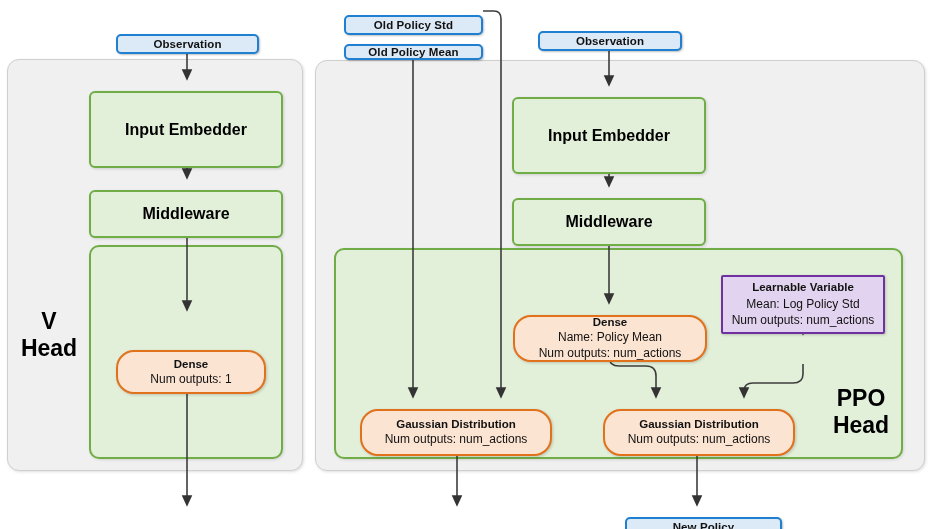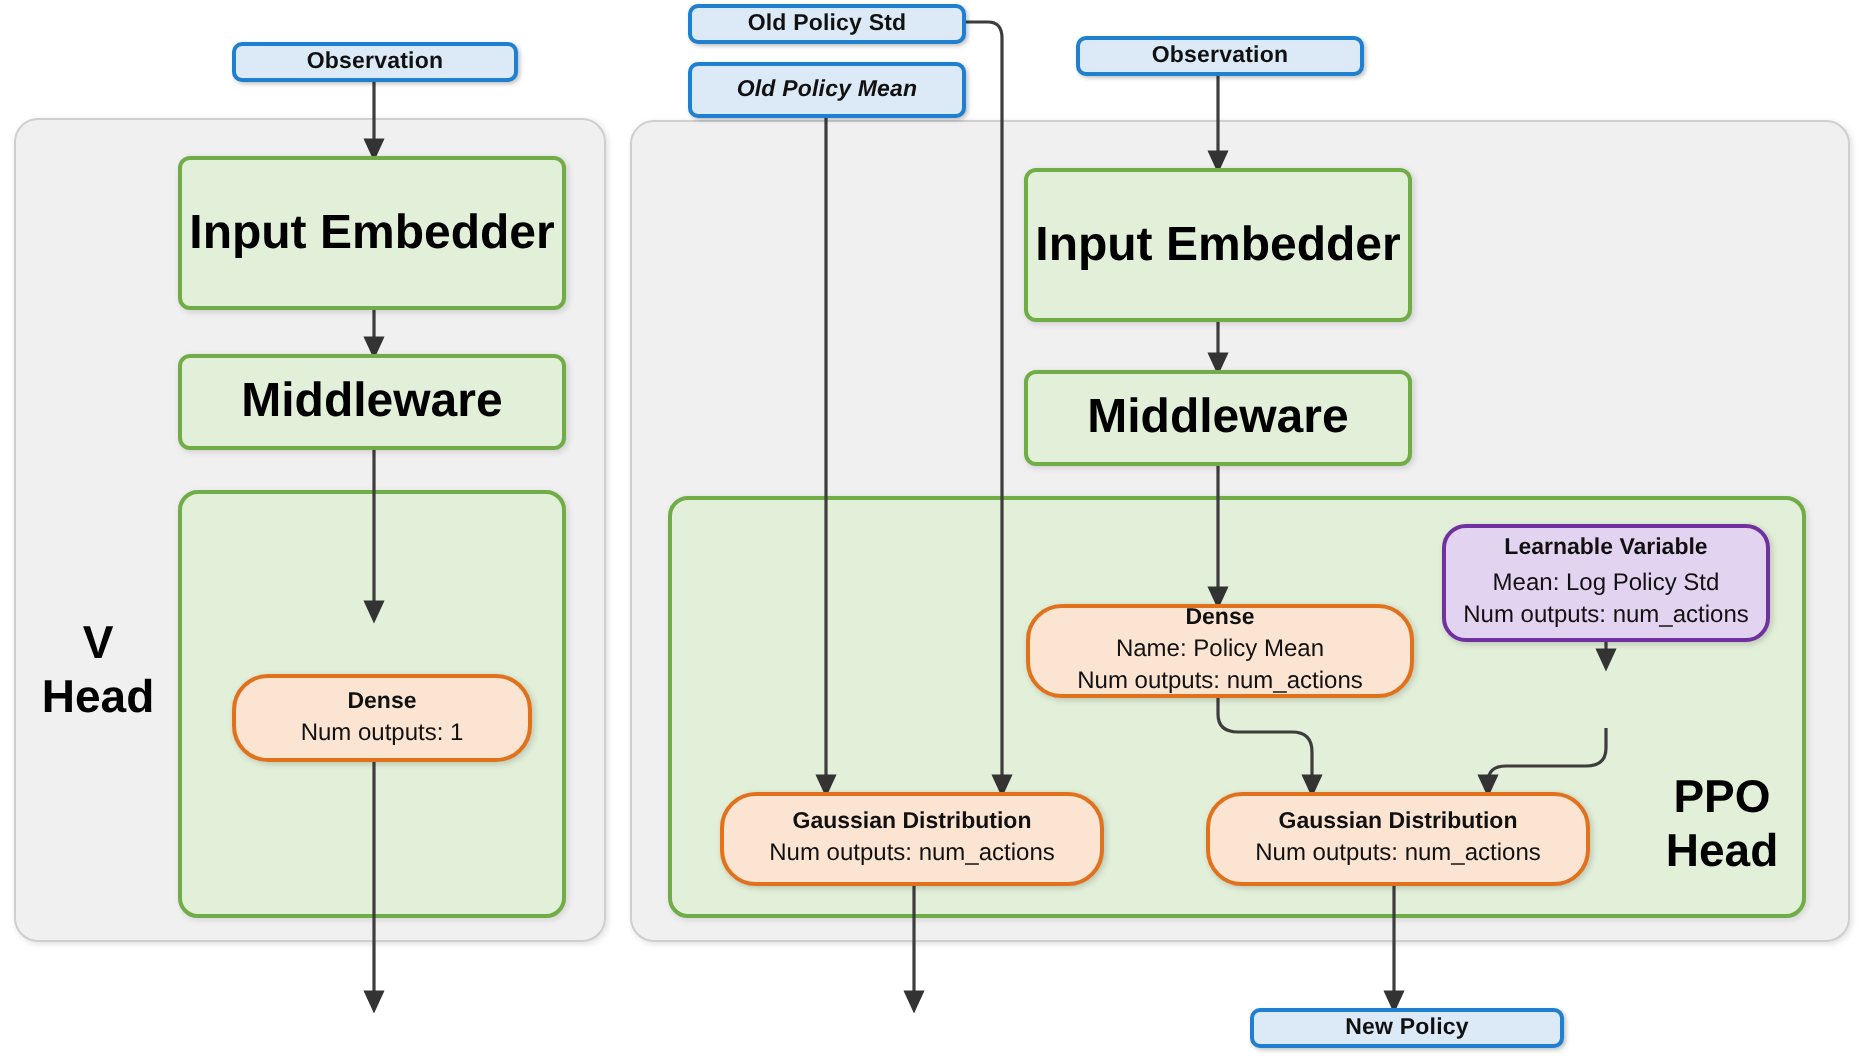--- a/index.html
+++ b/index.html
@@ -24,20 +24,21 @@
     z-index: 5;
   }
   .node {
     position: absolute;
     box-sizing: border-box;
     display: flex;
     flex-direction: column;
     align-items: center;
     justify-content: center;
     z-index: 10;
+    margin-top: 13px;
   }
   
   .panel-outer {
     position: absolute;
     box-sizing: border-box;
     background: #f0f0f0;
     border: 1px solid #cfcfcf;
     border-radius: 12px;
     box-shadow: 1px 1px 3px rgba(0,0,0,0.13);
     z-index: 1;
@@ -62,41 +63,41 @@
     font-weight: bold;
     color: #111;
     letter-spacing: 0.1px;
   }
   
   .block-green {
     background: #e2efd9;
     border: 2px solid #70ad47;
     border-radius: 6px;
     box-shadow: 1px 1px 3px rgba(0,0,0,0.15);
-    font-size: 24px;
+    font-size: 16px;
     font-weight: bold;
     color: #000;
   }
   
   .block-orange {
     background: #fce4d3;
     border: 2px solid #e2711c;
     border-radius: 18px;
     box-shadow: 1px 1px 3px rgba(0,0,0,0.18);
     color: #111;
     line-height: 1.32;
     padding: 2px 4px;
   }
   .block-orange .ttl { font-size: 11.5px; font-weight: bold; }
   .block-orange .ln  { font-size: 12px; font-weight: normal; }
   
   .block-purple {
     background: #e2d4f0;
     border: 2px solid #7030a0;
-    border-radius: 12px;
+    border-radius: 2px;
     box-shadow: 1px 1px 3px rgba(0,0,0,0.18);
     color: #111;
     line-height: 1.36;
     padding: 18px 4px;
   }
   .block-purple .ttl { font-size: 11.5px; font-weight: bold; }
   .block-purple .ln  { font-size: 12px; font-weight: normal; }
   
   .head-caption {
     position: absolute;
@@ -154,21 +155,21 @@
 
   <div class="head-caption" style="left:12px; top:308px; width:74px;">V
 Head</div>
   <div class="head-caption" style="left:816px; top:385px; width:90px;">PPO
 Head</div>
 
   <div class="node pill-blue" style="left:116px; top:21px; width:143px; height:20px;">Observation</div>
 
   <div class="node pill-blue" style="left:344px; top:2px; width:139px; height:20px;">Old Policy Std</div>
 
-  <div class="node pill-blue" style="left:344px; top:31px; width:139px; height:28px;font-style:italic;">Old Policy Mean</div>
+  <div class="node pill-blue" style="left:344px; top:31px; width:139px; height:16px;">Old Policy Mean</div>
 
   <div class="node pill-blue" style="left:538px; top:18px; width:144px; height:20px;">Observation</div>
 
   <div class="node block-green" style="left:89px; top:78px; width:194px; height:77px;">Input Embedder</div>
 
   <div class="node block-green" style="left:89px; top:177px; width:194px; height:48px;">Middleware</div>
 
   <div class="node block-orange" style="left:116px; top:337px; width:150px; height:44px;">
     <div class="ttl">Dense</div>
     <div class="ln">Num outputs: 1</div>

